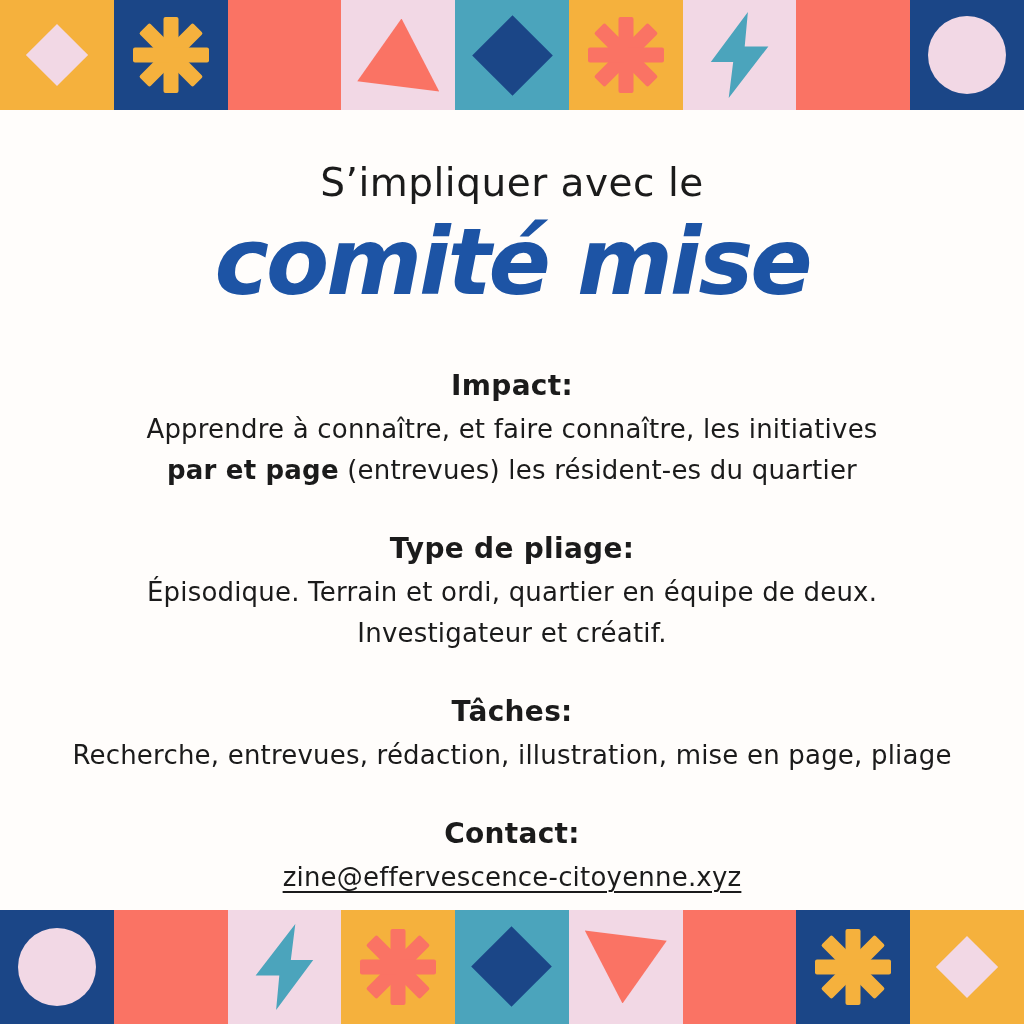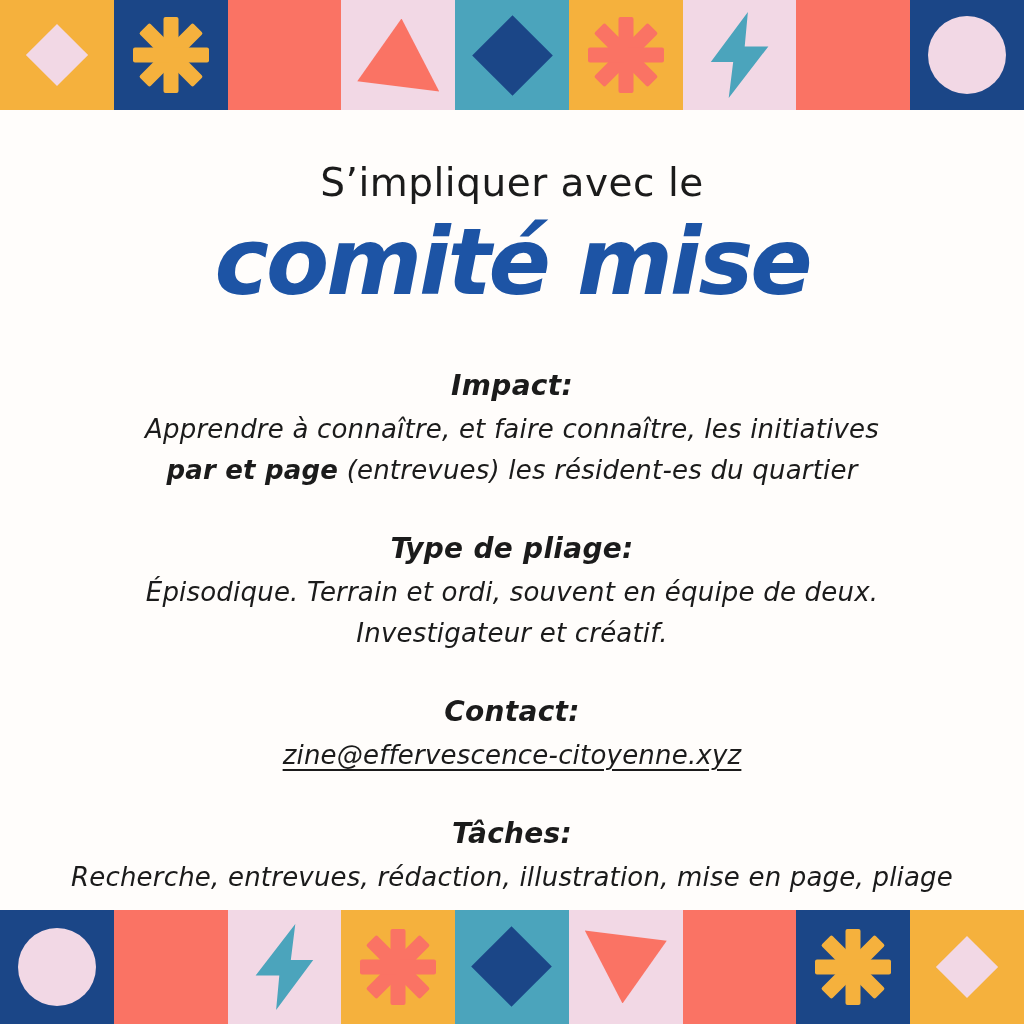--- a/index.html
+++ b/index.html
@@ -27,21 +27,21 @@
   
   .content{flex:1 1 auto;text-align:center;color:var(--text_black,#1b1b1b);}
   .intro{margin-top:50px;font-size:39px;letter-spacing:.5px;}
   .title{
     margin:10px 0 0;
     font-size:92px;line-height:1.05;
     font-weight:bold;font-style:italic;
     letter-spacing:-3px;
     color:var(--title_blue,#1d54a5);
   }
-  .sec{margin-top:42px;font-style:italic;}
+  .sec{margin-top:42px;}
   .sec.first{margin-top:56px;}
   .sec h2{margin:0 0 7px;font-size:28px;line-height:36px;font-weight:bold;letter-spacing:.3px;}
   .sec p{margin:4px;font-size:26px;line-height:37px;letter-spacing:.2px;}
   .sec p strong{font-weight:bold;}
   .email{color:inherit;text-decoration:underline;text-underline-offset:5px;text-decoration-thickness:1.5px;cursor:pointer;}
 </style>
 </head>
 <body>
 
 <div class="page">
@@ -89,32 +89,32 @@
     <h1 class="title">comité mise</h1>
 
     <section class="sec first">
       <h2>Impact:</h2>
       <p>Apprendre à connaître, et faire connaître, les initiatives</p>
       <p><strong>par et page</strong><span> (entrevues) les résident-es du quartier</span></p>
     </section>
 
     <section class="sec">
       <h2>Type de pliage:</h2>
-      <p>Épisodique. Terrain et ordi, souvent en équipe de deux.</p>
+      <p>Épisodique. Terrain et ordi, quartier en équipe de deux.</p>
       <p>Investigateur et créatif.</p>
+    </section>
+
+    <section class="sec">
+      <h2>Tâches:</h2>
+      <p>Recherche, entrevues, rédaction, illustration, mise en page, pliage</p>
     </section>
 
     <section class="sec">
       <h2>Contact:</h2>
       <p><a class="email">zine@effervescence-citoyenne.xyz</a></p>
-    </section>
-
-    <section class="sec">
-      <h2>Tâches:</h2>
-      <p>Recherche, entrevues, rédaction, illustration, mise en page, pliage</p>
     </section>
 
   </main>
 
   <div class="strip bottom">
       <div class="tile" style="background: rgb(245, 177, 61);">
         <div class="shape diamond" style="background: rgb(242, 216, 229);"></div>
       </div>
       <div class="tile" style="background: rgb(27, 70, 135);">
         <div class="shape asterisk">

